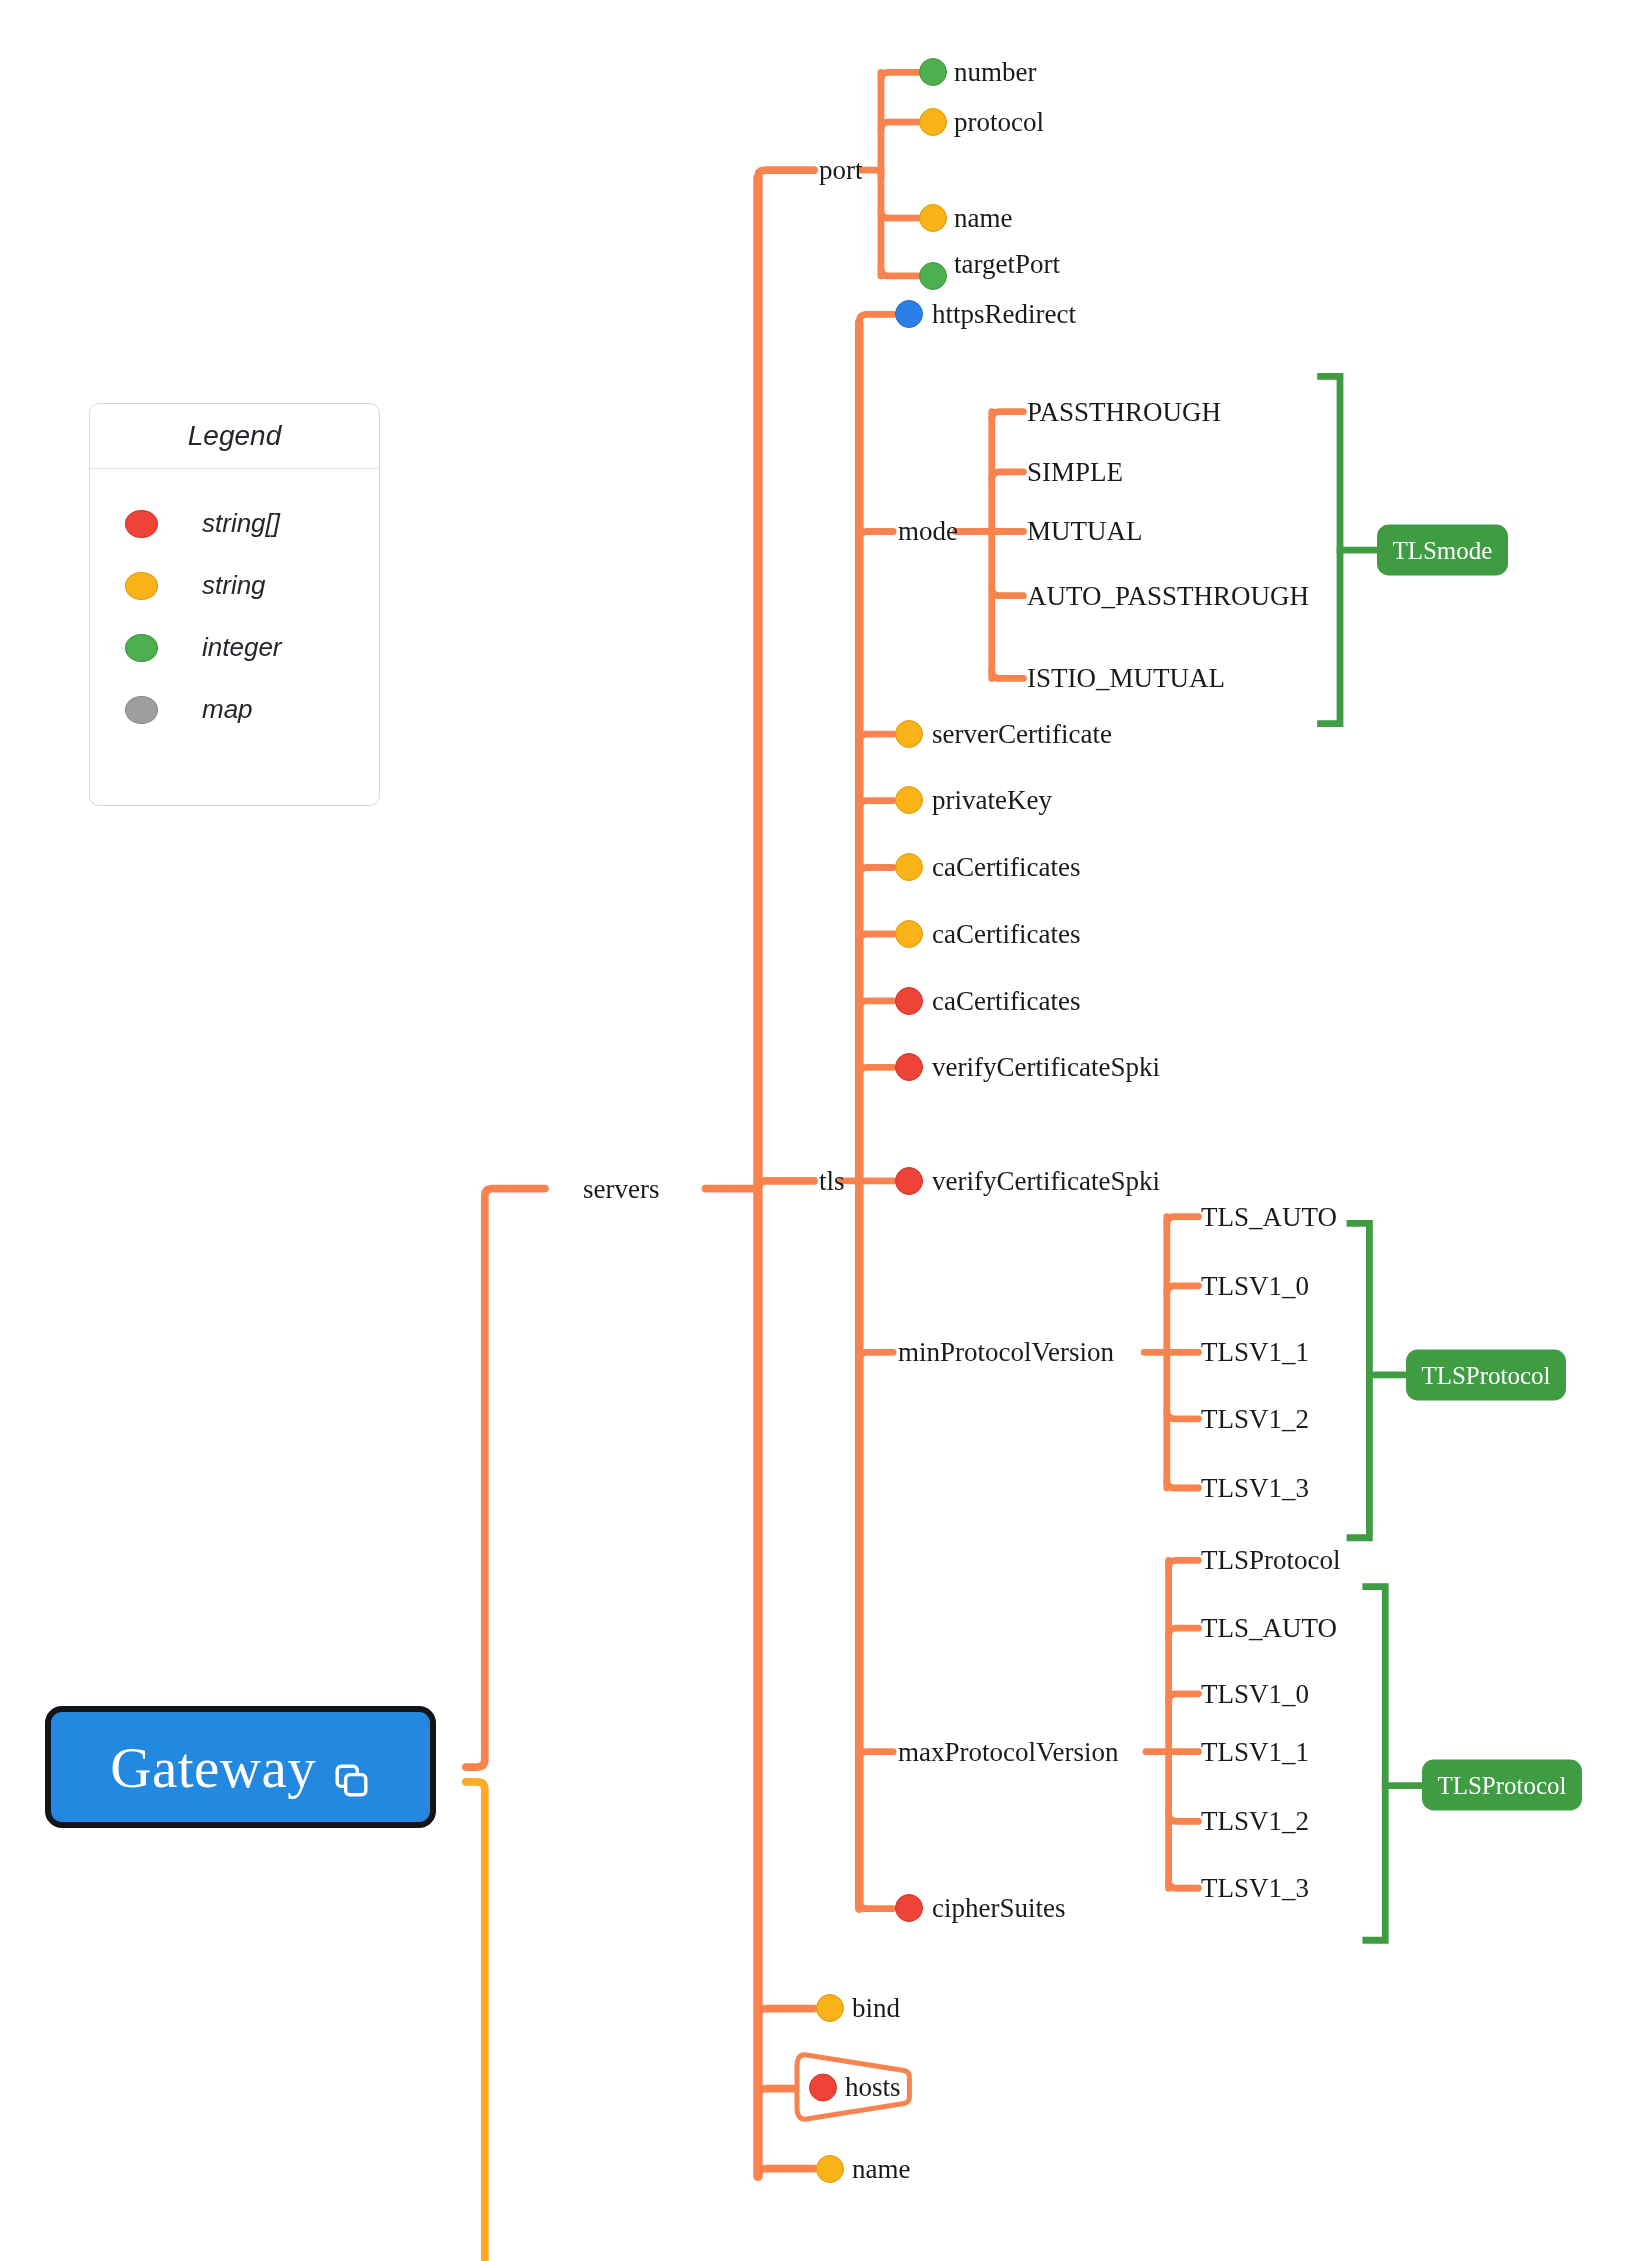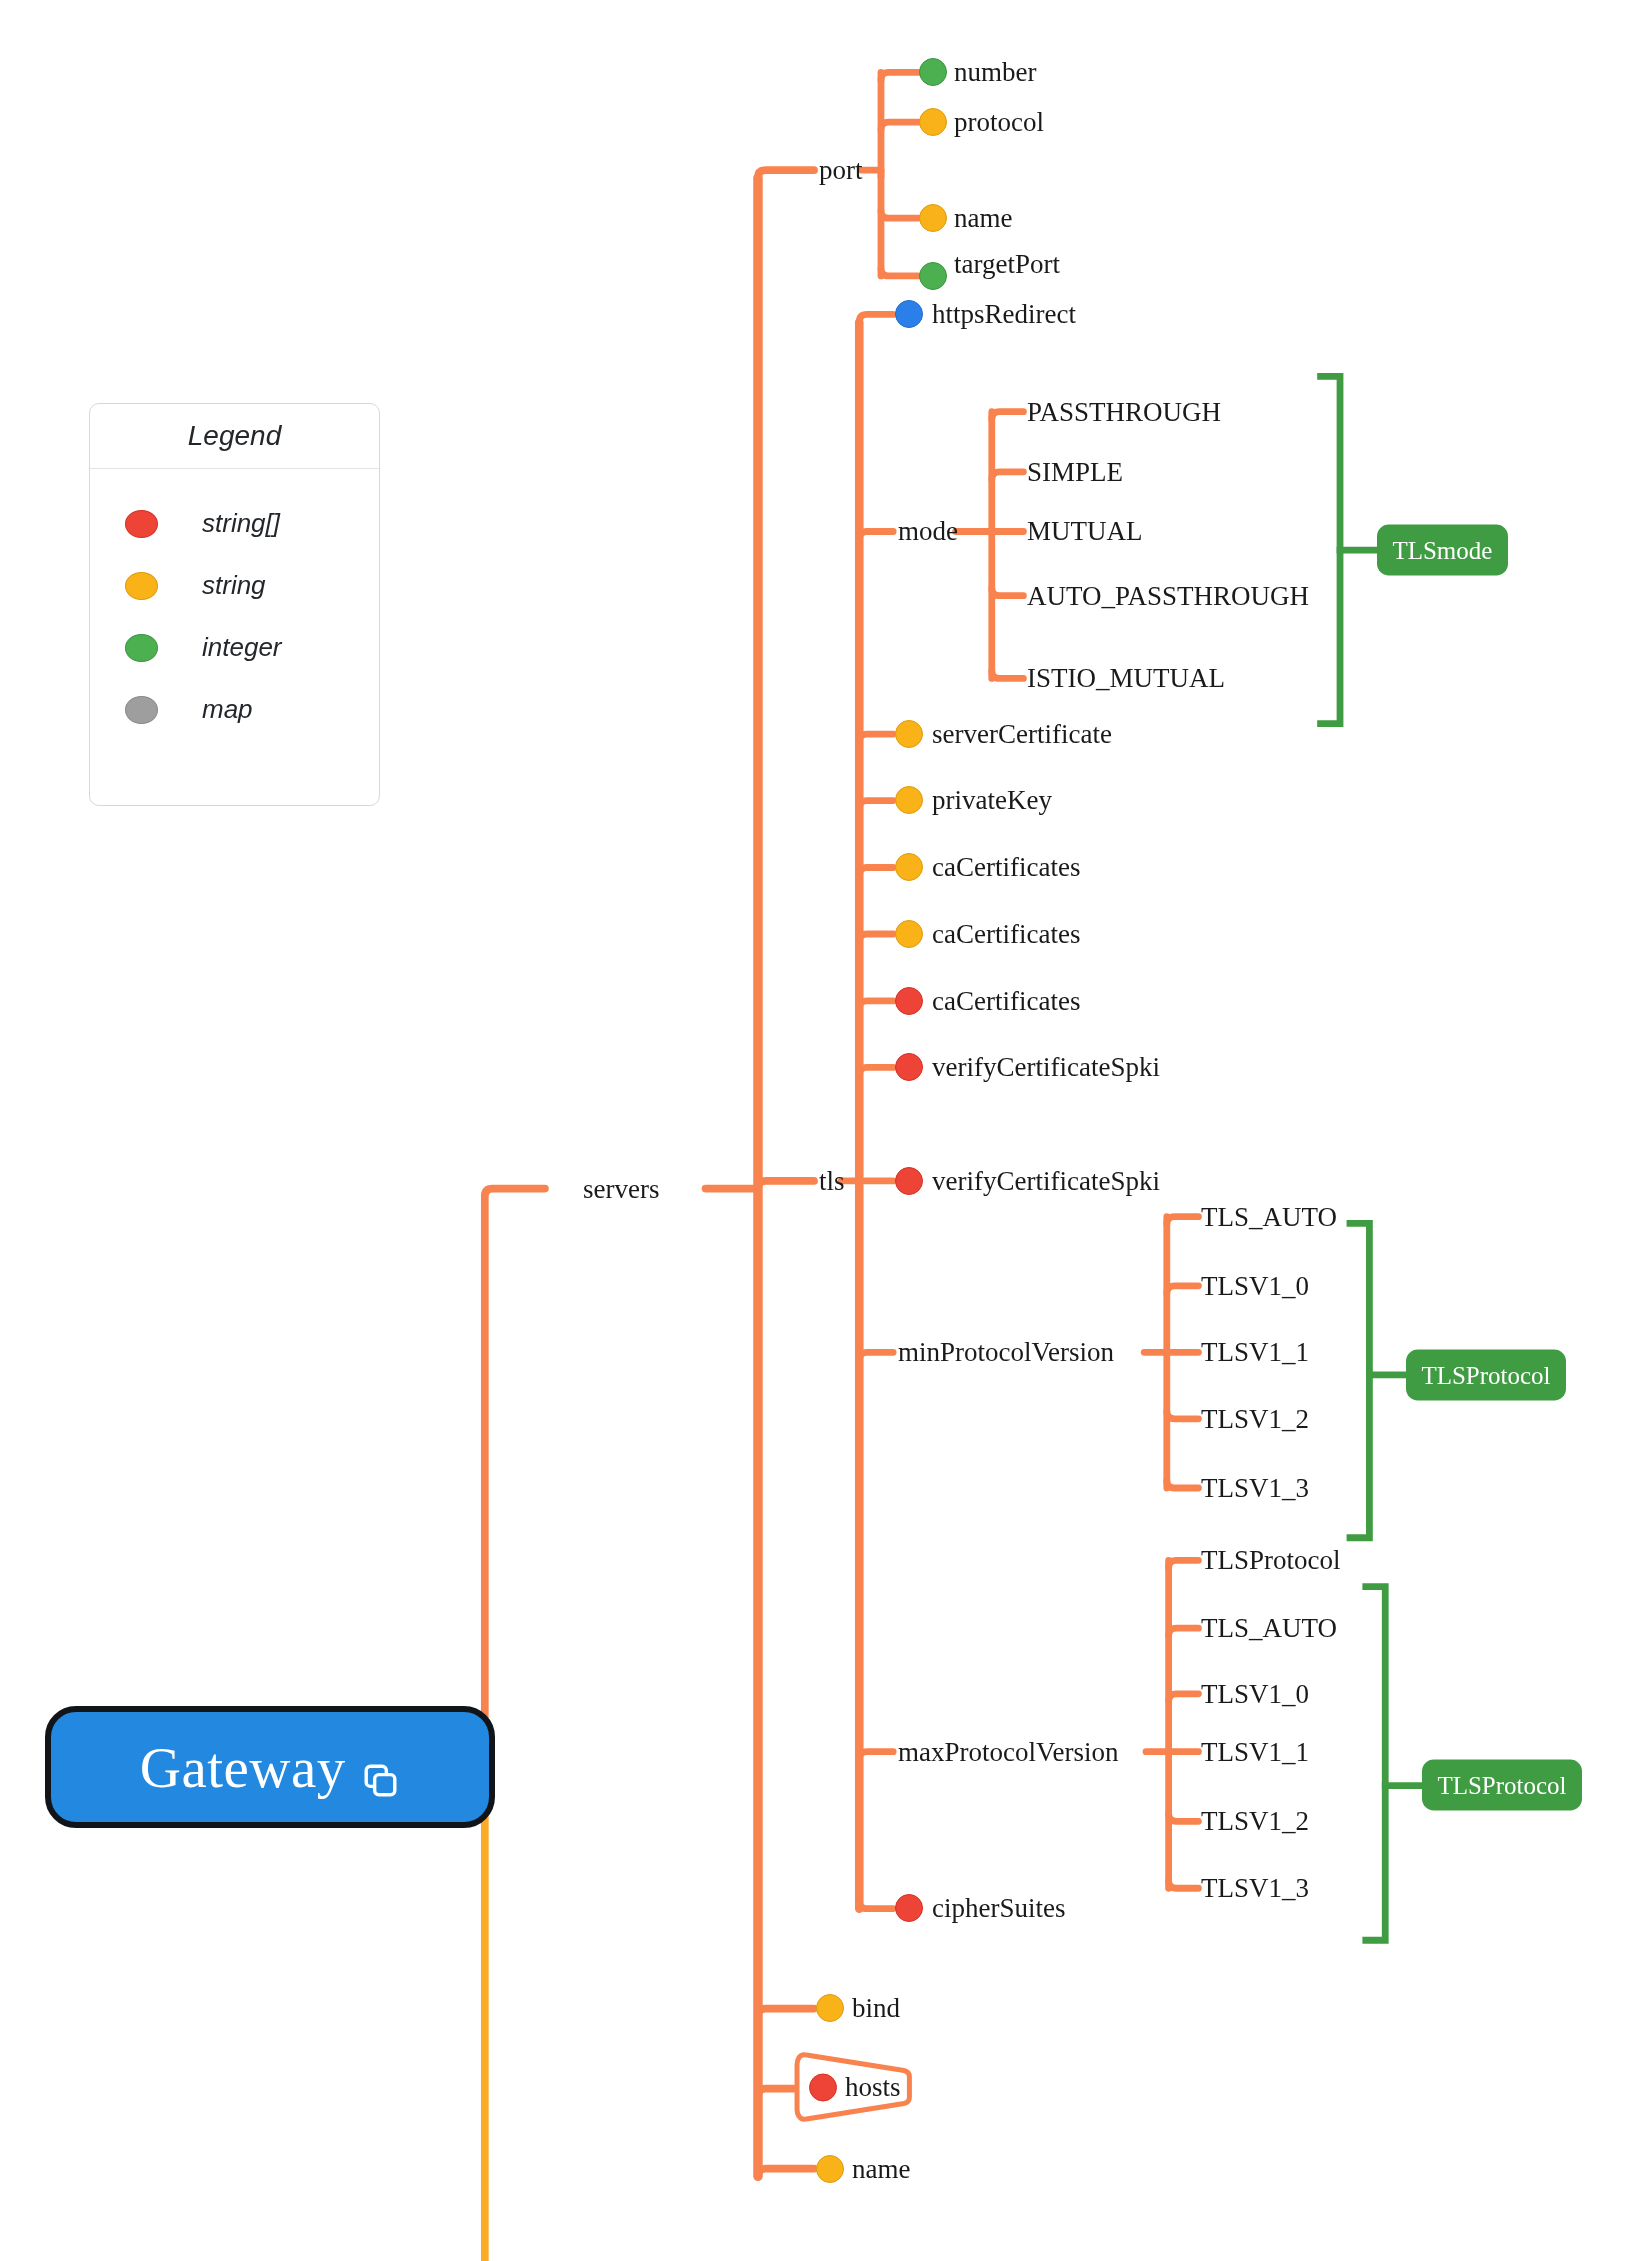--- a/index.html
+++ b/index.html
@@ -14,22 +14,22 @@
   .legend-title{height:64px;line-height:64px;text-align:center;
      font-family:"Liberation Sans", sans-serif;font-size:28px;color:#23272c;
      border-bottom:1.8px solid #e3e3e3;}
   .legend-rows{padding:23.5px 0 0 35px;}
   .legend-row{display:flex;align-items:center;height:62px;}
   .legend-dot{width:33px;height:28px;border-radius:50%;box-sizing:border-box;}
   .legend-label{margin-left:44px;font-family:"Liberation Sans", sans-serif;
      font-size:26px;color:#23272c;white-space:nowrap;}
 
   
-  .root-node{position:absolute;left:45px;top:1706px;width:450px;height:122px;
-     background:#2388e0;border:6.3px solid #111418;border-radius:31px;
+  .root-node{position:absolute;left:45px;top:1706px;width:391px;height:122px;
+     background:#2388e0;border:6.3px solid #111418;border-radius:17px;
      box-sizing:border-box;display:flex;align-items:center;justify-content:center;}
   .root-label{font-size:57px;color:#ffffff;letter-spacing:0.5px;
      font-family:"Liberation Serif", serif;display:flex;align-items:center;gap:15.4px;}
   .copy-icon{display:inline-block;width:39px;height:39px;position:relative;}
 
   
   .nlabel{position:absolute;font-family:"Liberation Serif", serif;
      font-size:27px;color:#1a1a1a;white-space:nowrap;line-height:1;
      transform:translateY(-50%);}
   .dot{position:absolute;width:28px;height:28px;border-radius:50%;

